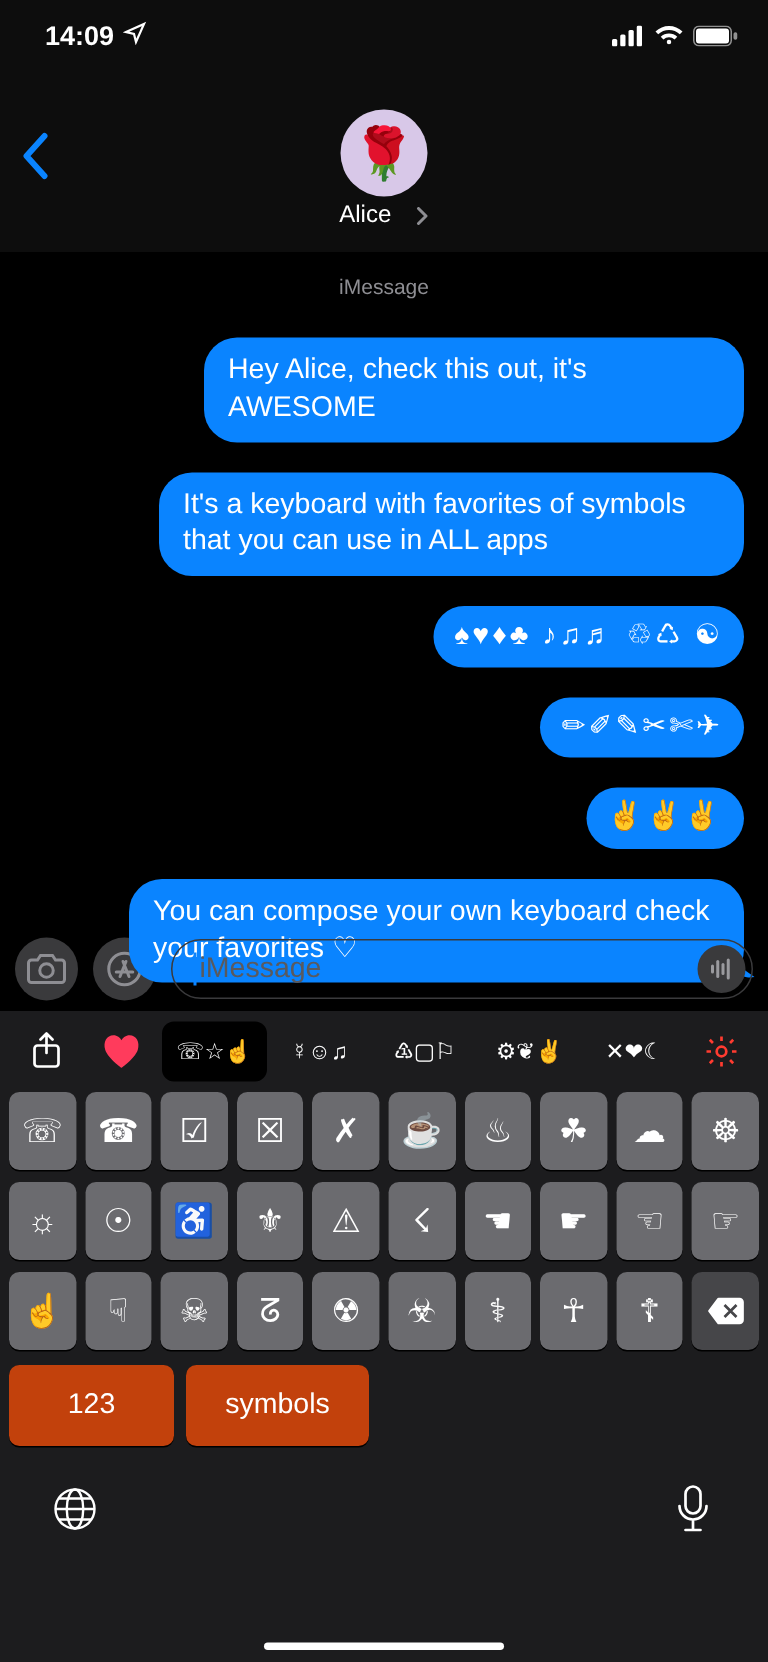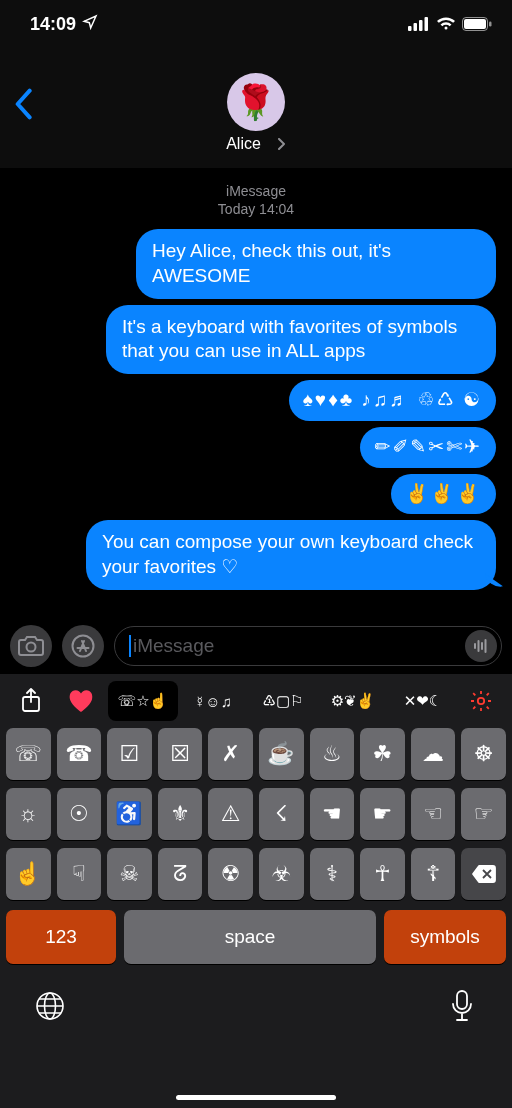--- a/index.html
+++ b/index.html
@@ -15,21 +15,21 @@
   
   .nav { height: 120px; display:flex; align-items:center; position:relative; background:#0d0d0d;}
   .back { position:absolute; left:12px; top:40px; }
   .nav-center { margin: 0 auto; display:flex; flex-direction:column; align-items:center; gap:4px; padding-top:10px;}
   .avatar { width:58px; height:58px; border-radius:50%; background:#d8c8e8; display:flex; align-items:center; justify-content:center; font-size:34px;}
   .contact-row { display:flex; align-items:center; gap:15px; color:#fff; font-size:16px;}
 
   
   .conv { flex:0 0 auto; height: 450px; background:#000; padding: 8px 10px 0 10px; display:flex; flex-direction:column; }
   .meta { text-align:center; color:#8e8e93; font-size:14px; line-height:1.3; margin:6px 0 8px;}
-  .bubble { background:#0a84ff; color:#fff; border-radius:22px; padding:10px 16px; font-size:19px; line-height:1.3; max-width: 360px; align-self:flex-end; margin: 3px 6px 3px 0; position:relative;}
+  .bubble { background:#0a84ff; color:#fff; border-radius:22px; padding:10px 16px; font-size:19px; line-height:1.3; max-width: 360px; align-self:flex-end; margin: 17px 6px 3px 0; position:relative;}
   .bubble.small { padding: 8px 14px; font-size:19px;}
   .bubble.wide { max-width: 390px;}
   .tail::after { content:""; position:absolute; right:-6px; bottom:2px; width:16px; height:16px; background:#0a84ff; border-bottom-left-radius:16px; clip-path: polygon(0 0, 100% 100%, 0 100%); transform: rotate(-10deg);}
   .sym { letter-spacing:2px;}
 
   
   .compose { height:56px; display:flex; align-items:center; gap:10px; padding: 0 10px; background:#000;}
   .comp-icon { width:42px; height:42px; border-radius:21px; background:#3a3a3c; display:flex; align-items:center; justify-content:center; color:#b0b0b4;}
   .compose-field { flex:1; height:40px; border:1.5px solid #3a3a3c; border-radius:20px; display:flex; align-items:center; padding: 0 4px 0 14px; color:#5a5a5e; font-size:19px; position:relative;}
   .compose-field .caret { width:2px; height:22px; background:#0a84ff; margin-right:2px;}
@@ -107,21 +107,20 @@
         <svg width="10" height="12" viewBox="0 0 8 12" fill="none" stroke="#8e8e93" stroke-width="2" stroke-linecap="round" stroke-linejoin="round">
             <polyline points="2,1 7,6 2,11"></polyline>
           </svg>
       </div>
     </div>
   </div>
 
   <div class="conv">
     <div class="meta">
       <div>iMessage</div>
-      <div>Today 14:04</div>
     </div>
     <div class="bubble"><span>Hey Alice, check this out, it's AWESOME</span></div>
     <div class="bubble wide"><span>It's a keyboard with favorites of symbols that you can use in ALL apps</span></div>
     <div class="bubble small sym"><span>♠♥♦♣ ♪♫♬ ♲♺ ☯</span></div>
     <div class="bubble small sym"><span>✏✐✎✂✄✈</span></div>
     <div class="bubble small sym"><span>✌✌✌</span></div>
     <div class="bubble wide tail" style="max-width:410px"><span>You can compose your own keyboard check your favorites ♡</span></div>
   </div>
 
   <div class="compose">
@@ -286,23 +285,20 @@
               <path d="M12 6l8 8M20 6l-8 8" stroke="#464649"></path>
             </svg>
         </div>
       </div>
     </div>
 
     <div class="kb-bottom">
       <div class="key-wide k123">
           <span>123</span>
         </div>
-      <div class="key-wide kspace" style="background:#6b6b6f">
-          <span>space</span>
-        </div>
       <div class="key-wide kreturn">
           <span>symbols</span>
         </div>
     </div>
 
     <div class="kb-footer">
       <div class="fbtn">
         <svg width="32" height="32" viewBox="0 0 32 32" fill="none" stroke="#fff" stroke-width="1.6">
             <circle cx="16" cy="16" r="13"></circle>
             <ellipse cx="16" cy="16" rx="5.5" ry="13"></ellipse>

